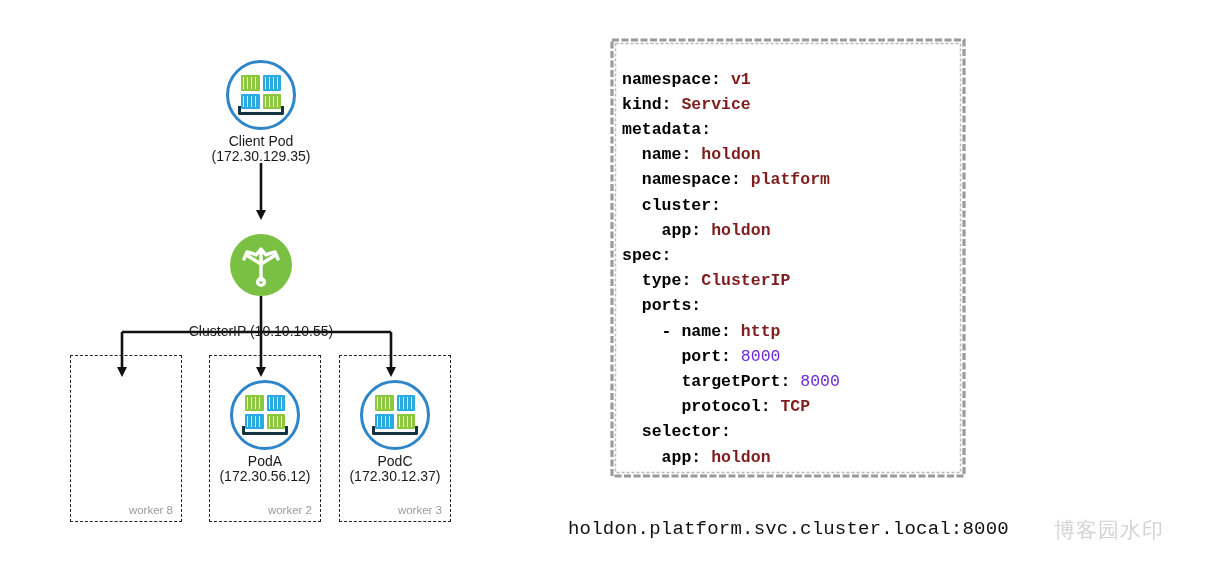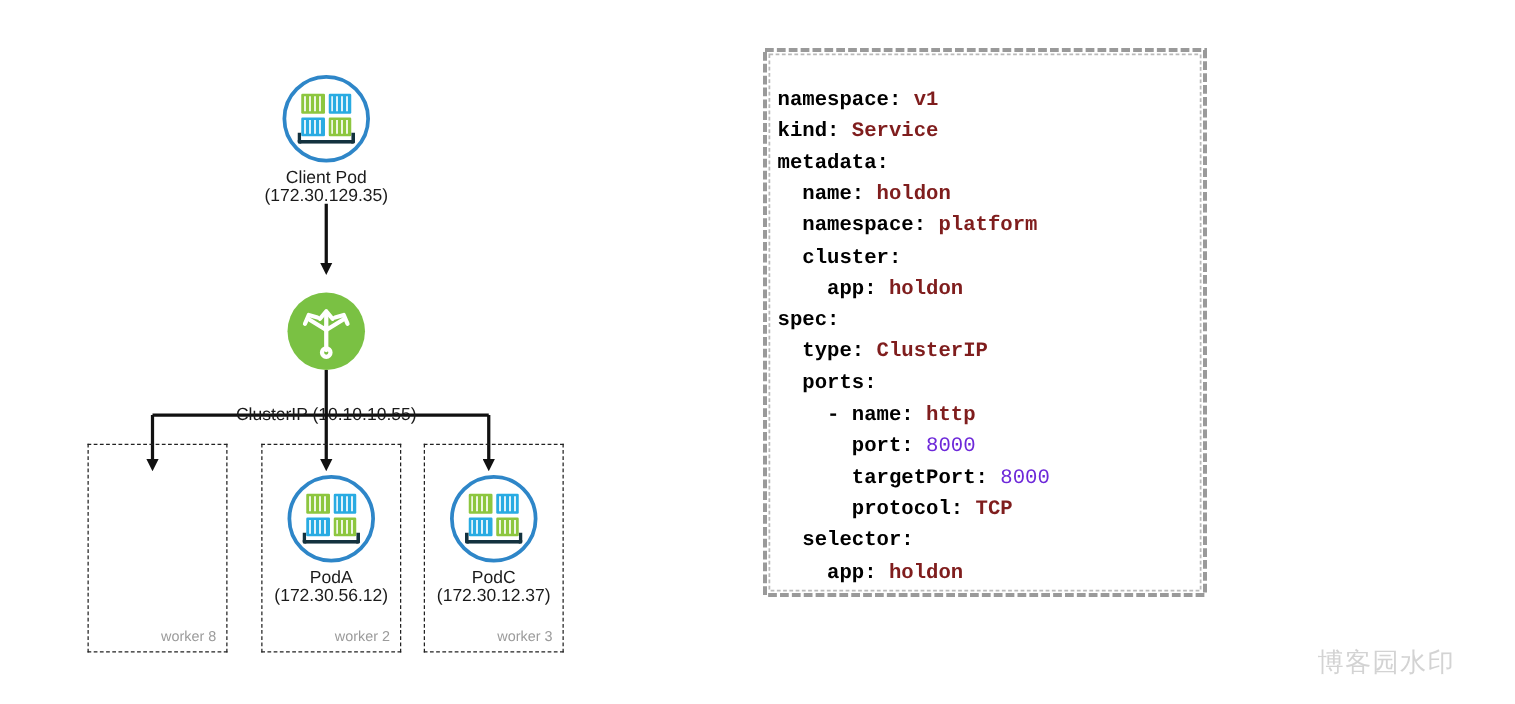--- a/index.html
+++ b/index.html
@@ -177,15 +177,16 @@
   <span class="k">type:</span> <span class="v">ClusterIP</span>
   <span class="k">ports:</span>
     <span class="d">- </span><span class="k">name:</span> <span class="v">http</span>
       <span class="k">port:</span> <span class="num">8000</span>
       <span class="k">targetPort:</span> <span class="num">8000</span>
       <span class="k">protocol:</span> <span class="v">TCP</span>
   <span class="k">selector:</span>
     <span class="k">app:</span> <span class="v">holdon</span></pre>
   </div>
 
+  <div class="fqdn">holdon.platform.svc.cluster.local:8000</div>
   <div class="watermark">博客园水印</div>
 
 </div>
 
 </body></html>

